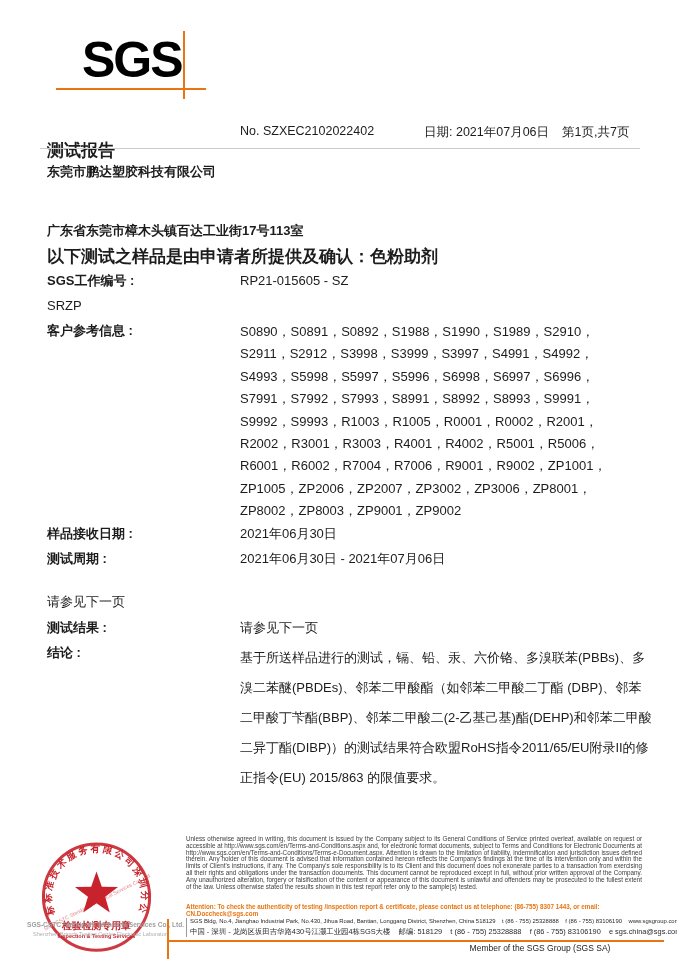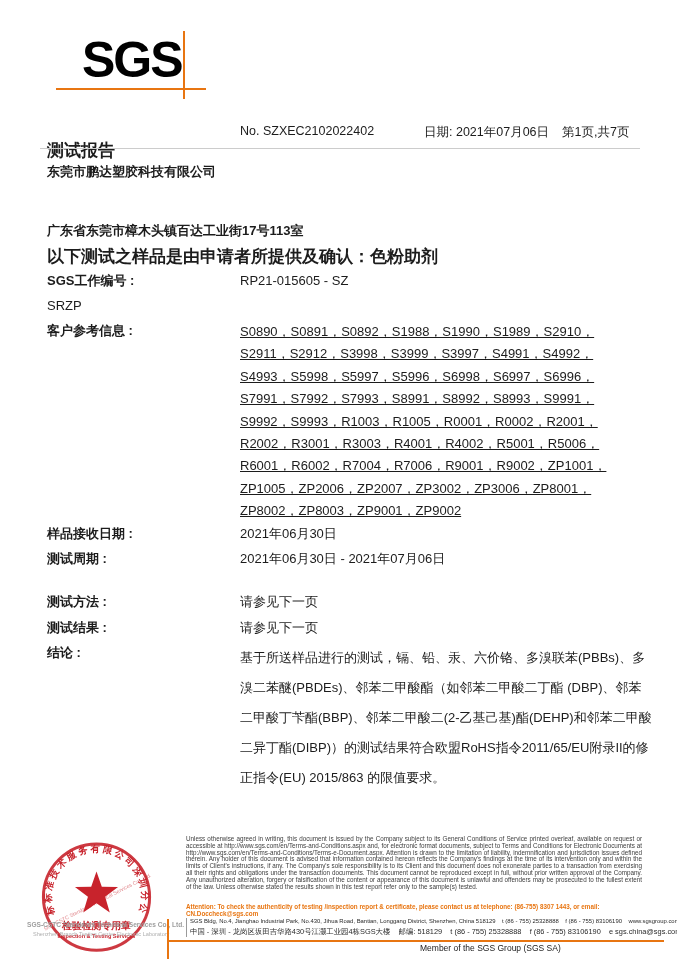--- a/index.html
+++ b/index.html
@@ -22,21 +22,21 @@
 
   
   .client-name { position:absolute; left:47px; top:163px; font-size:13px; font-weight:bold; }
   .client-addr { position:absolute; left:47px; top:189px; font-size:13px; font-weight:bold;margin-top:33px; }
 
   
   .intro { position:absolute; left:47px; top:245px; font-size:17px; font-weight:bold; }
   .row { position:absolute; left:47px; width:606px; display:flex; font-size:13px; line-height:20px; }
   .row .lbl { width:193px; flex:0 0 193px; font-weight:bold; }
   .row .val { flex:1; }
-  .ref-lines div { line-height:22.4px;text-decoration:underline; }
+  .ref-lines div { line-height:22.4px; }
   .conclusion-val { line-height:30px; width:413px; }
 
   
   .stamp { position:absolute; left:33px; top:841px; width:127px; height:118px; }
   .st-ring { fill:none; stroke:#c8232c; stroke-width:3; opacity:.9; }
   .st-arc  { font-size:9.5px; font-weight:bold; fill:#c8232c; letter-spacing:2.5px; }
   .st-star { fill:#c8232c; }
   .st-cn   { font-size:10px; font-weight:bold; fill:#c8232c; }
   .st-en   { font-size:5.6px; font-weight:bold; fill:#c8232c; }
   .st-diag { font-size:5.4px; fill:#c8232c; opacity:.55; }
@@ -47,21 +47,21 @@
   .legal { position:absolute; left:186px; top:836px; width:456px; font-size:6.3px; line-height:6.8px;
            color:#3c3c3c; text-align:justify; }
   .attention { position:absolute; left:186px; top:904px; width:456px; font-size:6.3px; line-height:6.9px;
                font-weight:bold; color:#e87511; }
   .addr { position:absolute; white-space:pre; color:#2a2a2a; }
   .addr1 { left:190px; top:918px; font-size:5.9px; }
   .addr2 { left:190px; top:927px; font-size:7.4px; }
   .addr-bar { position:absolute; left:186px; top:918px; width:1px; height:19px; background:#9a9a9a; }
   .orange-h { position:absolute; left:167px; top:940px; width:497px; height:2px; background:#e87511; }
   .orange-v { position:absolute; left:167px; top:919px; width:2px; height:40px; background:#e87511; }
-  .member { position:absolute; left:420px; top:943px; width:240px; font-size:8.5px; color:#222; }
+  .member { position:absolute; left:420px; top:943px; width:240px; text-align:center; font-size:8.5px; color:#222; }
 </style>
 </head>
 <body>
 
 <div class="page">
 
   <div>
     <div class="logo-text">SGS</div>
     <div class="logo-hline"></div>
     <div class="logo-vline"></div>
@@ -103,21 +103,20 @@
 
   <div class="row" style="top:524px">
     <div class="lbl">样品接收日期 :</div>
     <div class="val">2021年06月30日</div>
   </div>
   <div class="row" style="top:549px">
     <div class="lbl">测试周期 :</div>
     <div class="val">2021年06月30日 - 2021年07月06日</div>
   </div>
   <div class="row" style="top:592px">
-    <div class="lbl">测试方法 :</div>
     <div class="val">请参见下一页</div>
   </div>
   <div class="row" style="top:618px">
     <div class="lbl">测试结果 :</div>
     <div class="val">请参见下一页</div>
   </div>
 
   <div class="row" style="top:643px">
     <div class="lbl">结论 :</div>
     <div class="val conclusion-val">基于所送样品进行的测试，镉、铅、汞、六价铬、多溴联苯(PBBs)、多溴二苯醚(PBDEs)、邻苯二甲酸酯（如邻苯二甲酸二丁酯 (DBP)、邻苯二甲酸丁苄酯(BBP)、邻苯二甲酸二(2-乙基己基)酯(DEHP)和邻苯二甲酸二异丁酯(DIBP)）的测试结果符合欧盟RoHS指令2011/65/EU附录II的修正指令(EU) 2015/863 的限值要求。</div>

